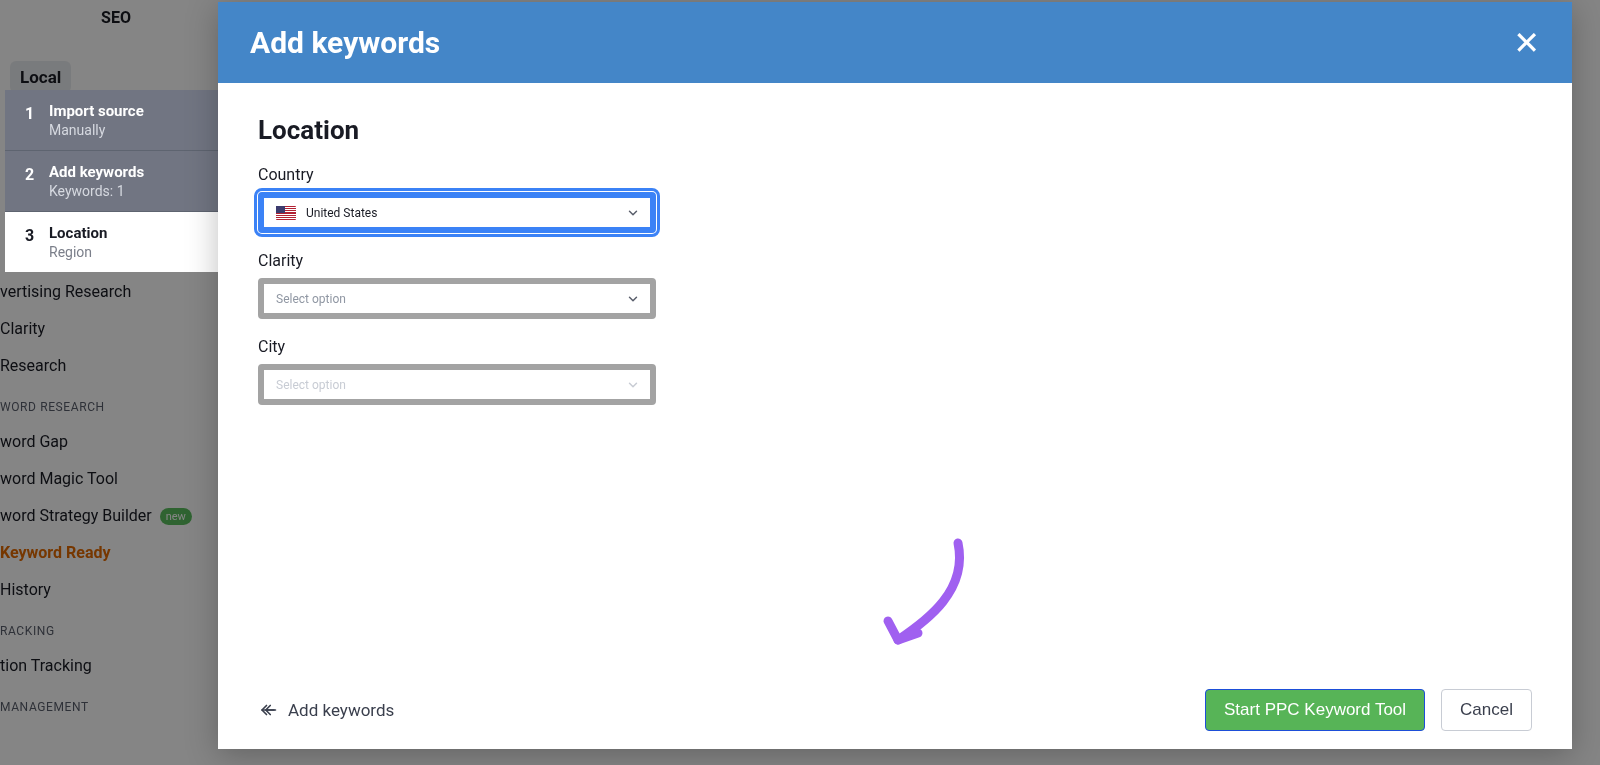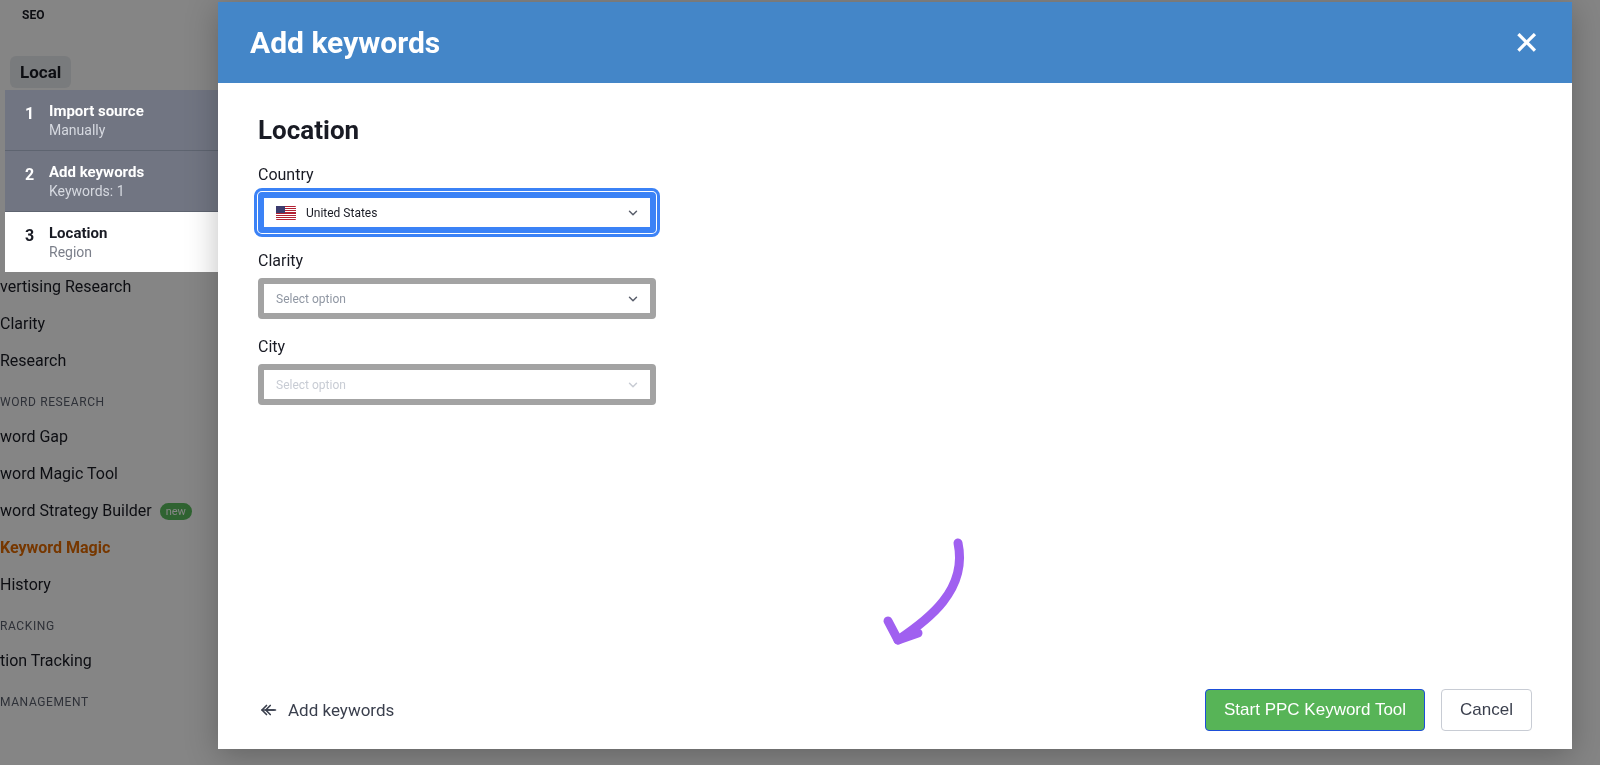--- a/index.html
+++ b/index.html
@@ -19,22 +19,23 @@
     position: absolute;
     left: 0;
     top: 0;
     width: 220px; 
     height: 100%;
     background: #fff;
     color: #191b24;
   }
   .bg-top {
     padding: 8px 10px 8px 22px;
-    font-size: 12px;
-    font-weight: 700;
+    font-size: 16px;
+    font-weight: 700;
+    text-align: center;
   }
   .bg-local-pill {
     display: inline-block;
     margin: 26px 0 10px 10px;
     background: #e9ecef;
     color: #191b24;
     font-weight: 700;
     font-size: 17px;
     padding: 6px 10px;
     border-radius: 6px;
@@ -267,21 +268,21 @@
     <li>vertising Research</li>
     <li>Clarity</li>
     <li> Research</li>
     <li class="cat">WORD RESEARCH</li>
     <li>word Gap</li>
     <li>word Magic Tool</li>
     <li>
       <span>word Strategy Builder</span>
       <span class="badge-new">new</span>
     </li>
-    <li class="orange"> Keyword Magic</li>
+    <li class="orange"> Keyword Ready</li>
     <li> History</li>
     <li class="cat">RACKING</li>
     <li>tion Tracking</li>
     <li class="cat">MANAGEMENT</li>
   </ul>
 </div>
 
 <div class="overlay"></div>
 
 <div style="position:absolute; left:5px; top:90px; width:213px;">

